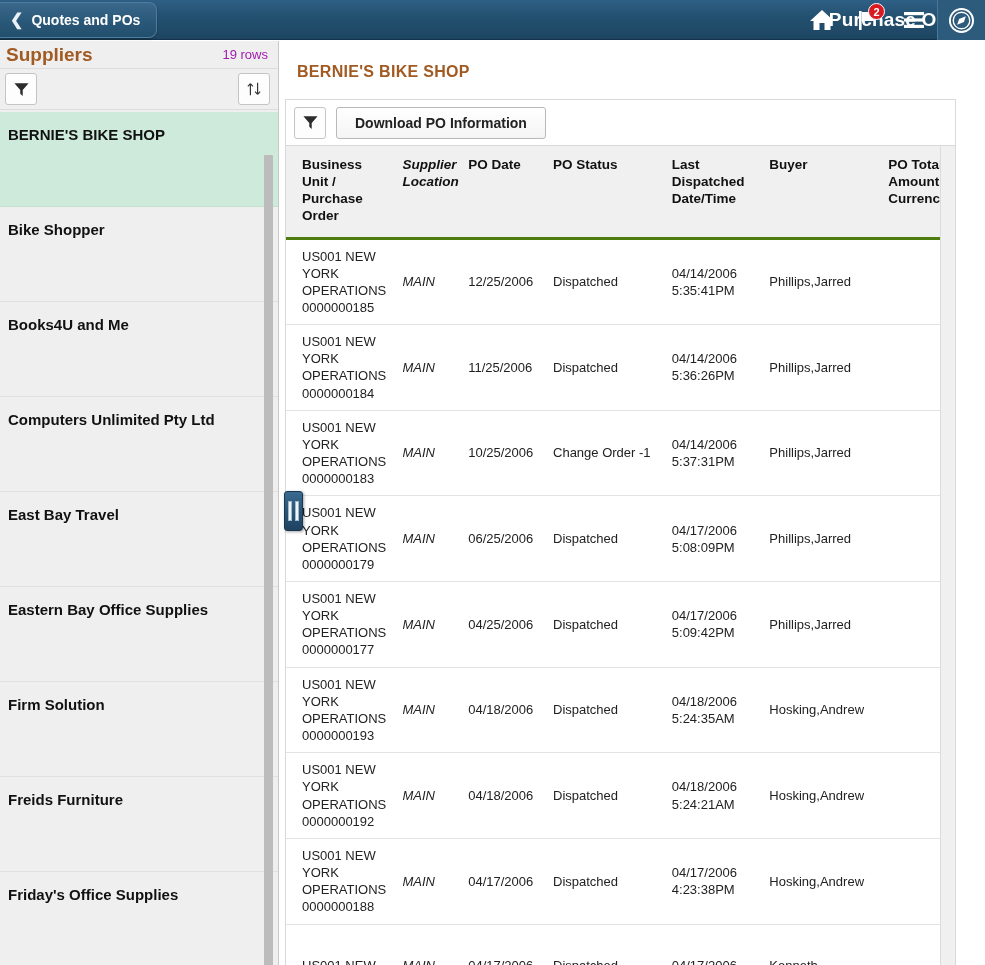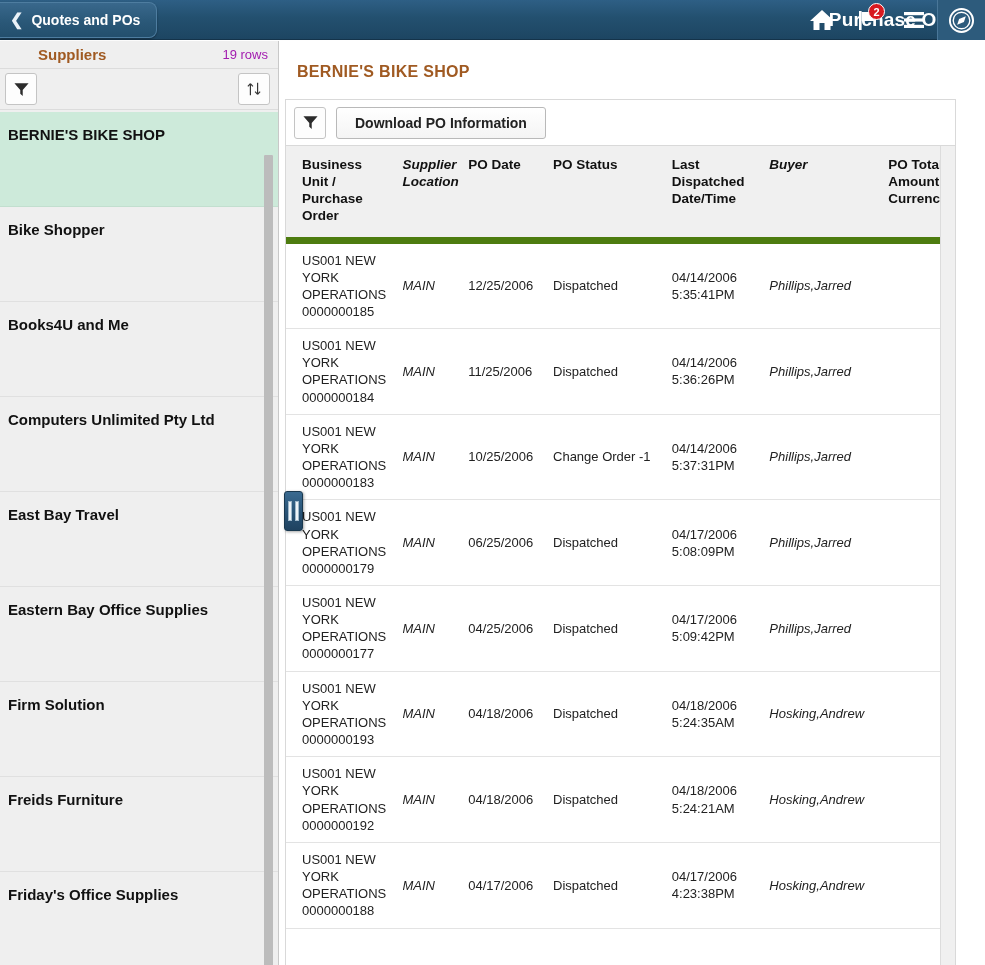--- a/index.html
+++ b/index.html
@@ -98,23 +98,22 @@
   .sb-header {
     position: relative;
     height: 27px;
     background: #efefef;
     display: flex; align-items: center;
     justify-content: space-between;
     padding: 0 10px 0 6px;
   }
   .sb-title {
     color: #a05a22;
-    font-size: 15px;
-    font-weight: bold;
-    margin-left: 32px;
+    font-size: 19px;
+    font-weight: bold;
   }
   .sb-rows {
     color: #a21caf;
     font-size: 13px;
   }
   .sb-toolbar {
     height: 42px;
     background: #efefef;
     border-top: 1px solid #dcdcdc;
     border-bottom: 1px solid #dcdcdc;
@@ -230,21 +229,21 @@
     white-space: nowrap;
   }
 
   table.po {
     width: 700px;
     border-collapse: collapse;
     table-layout: fixed;
   }
   table.po thead th {
     background: #f0f0f0;
-    border-bottom: 7px solid #4d7c0f;
+    border-bottom: 3px solid #4d7c0f;
     text-align: left;
     vertical-align: top;
     padding: 11px 4px 12px 4px;
     font-size: 13.5px;
     font-weight: bold;
     color: #111;
     line-height: 1.25;
   }
   table.po tbody td {
     border-bottom: 1px solid #e3e3e3;
@@ -253,21 +252,21 @@
     font-size: 13px;
     color: #222;
     line-height: 1.32;
     height: 84px;
   }
   .c-bu      { width: 106px; padding-left: 16px !important; }
   .c-loc     { width: 62px; font-style: italic; }
   .c-date    { width: 80px; }
   .c-status  { width: 112px; }
   .c-disp    { width: 92px; }
-  .c-buyer   { width: 112px; font-style: italic; }
+  .c-buyer   { width: 112px; }
   .c-total   { width: 96px; text-align: right; padding-right: 6px !important; }
   th.c-bu    { padding-left: 16px !important; }
 
   .bu-line { display: block; }
 
   
   .v-track {
     position: absolute;
     top: 46px; right: 0;
     width: 15px; bottom: 18px;

